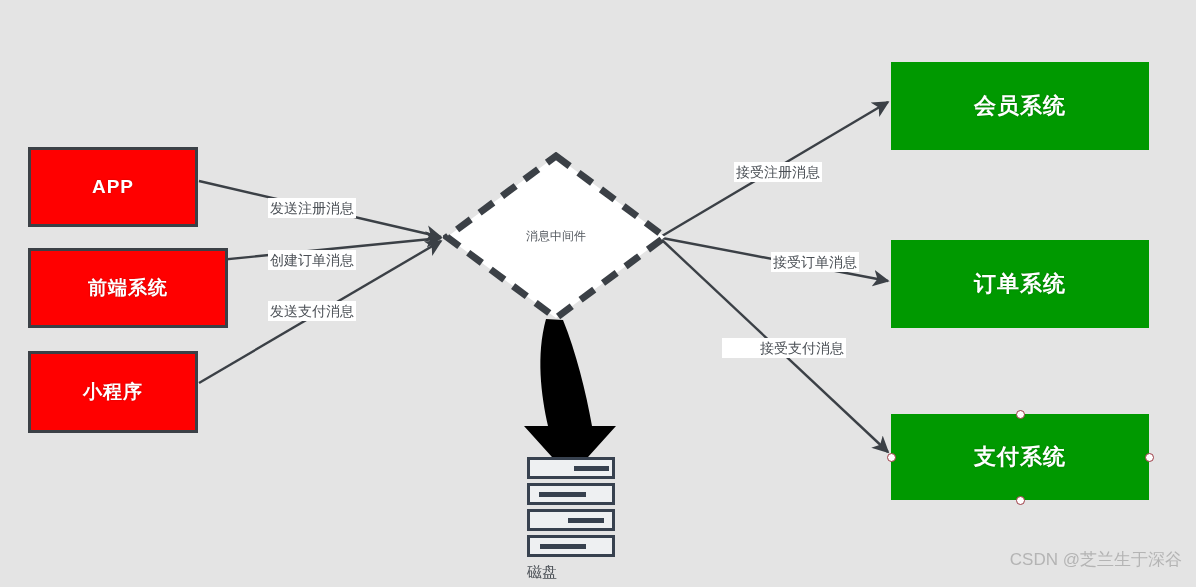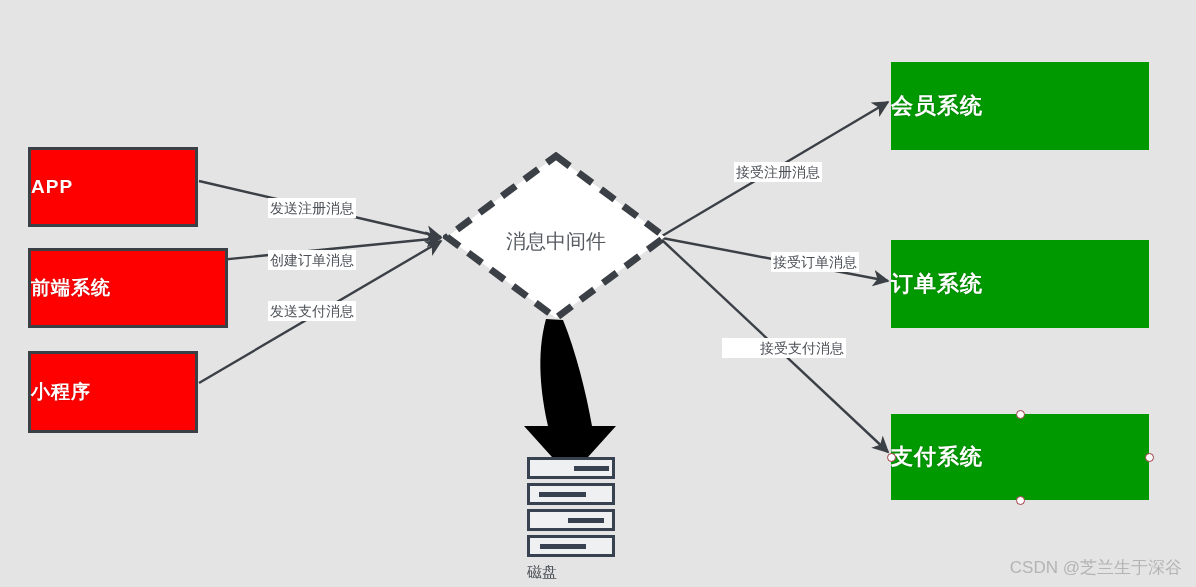--- a/index.html
+++ b/index.html
@@ -20,21 +20,21 @@
     left: 0; top: 0;
     width: 1196px;
     height: 587px;
     pointer-events: none;
   }
   .node {
     position: absolute;
     box-sizing: border-box;
     display: flex;
     align-items: center;
-    justify-content: flex-start;
+    justify-content: center;
     text-align: center;
   }
   .node-src {
     background: #ff0000;
     border: 3px solid #3b4046;
     margin-top: 6px;
   }
   .node-dst {
     background: #009900;
   }
@@ -49,21 +49,21 @@
     font-size: 22px;
   }
   .diamond-wrap {
     position: absolute;
   }
   .diamond-text {
     position: absolute;
     width: 100%;
     text-align: center;
     color: #555a60;
-    font-size: 20px;
+    font-size: 12px;
     white-space: nowrap;
   }
   .edge-label {
     position: absolute;
     background: #ffffff;
     color: #4a4f55;
     font-size: 14px;
     line-height: 18px;
     padding: 1px 2px;
     white-space: nowrap;
@@ -96,21 +96,21 @@
     margin-left: -4.5px;
     margin-top: -4.5px;
     border-radius: 50%;
     background: #ffffff;
     border: 1.6px solid #9b3a44;
     box-sizing: border-box;
   }
   .watermark {
     position: absolute;
     right: 14px;
-    bottom: 8px;
+    bottom: 16px;
     color: #b4b4b4;
     font-size: 17px;
     white-space: nowrap;
   }
 </style>
 </head>
 <body>
 
 <div id="canvas">
 

